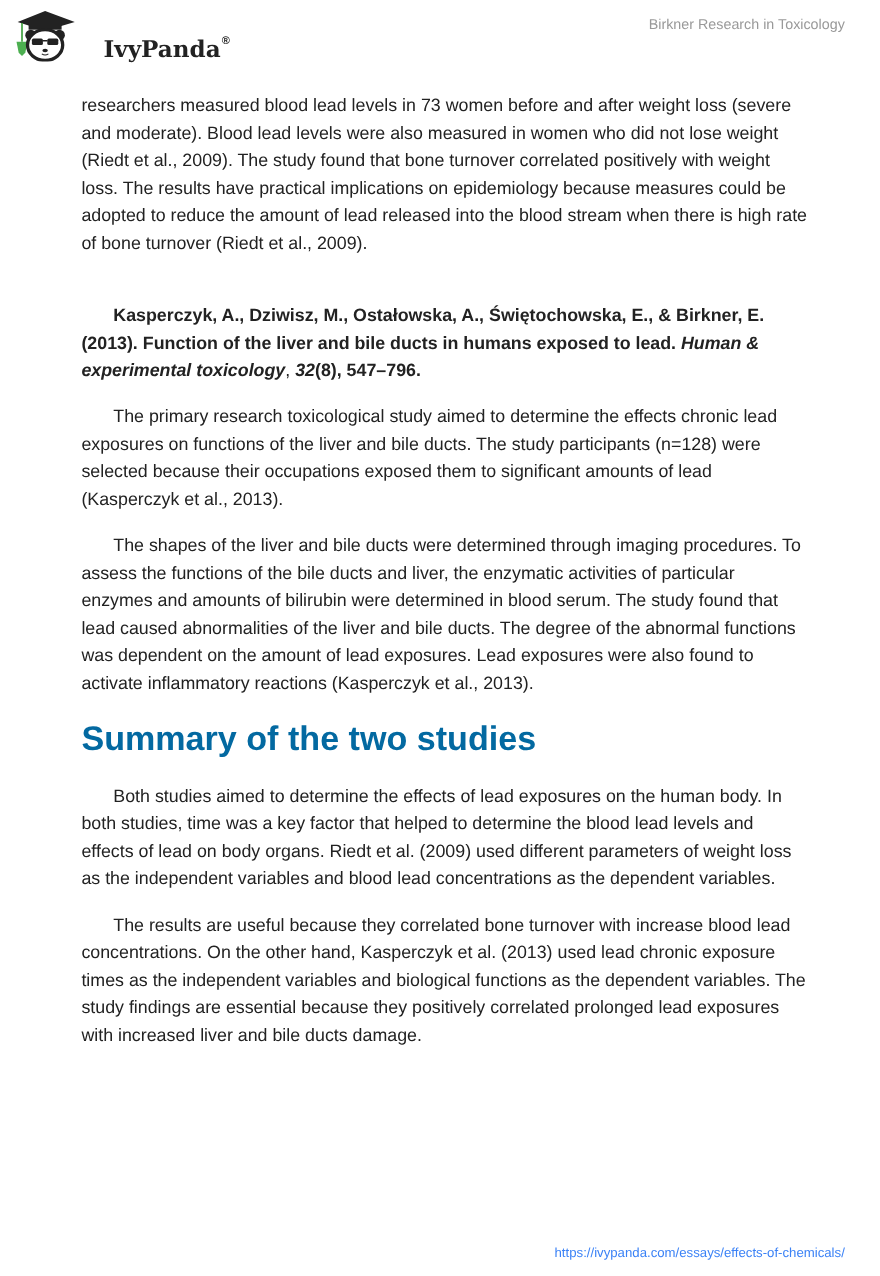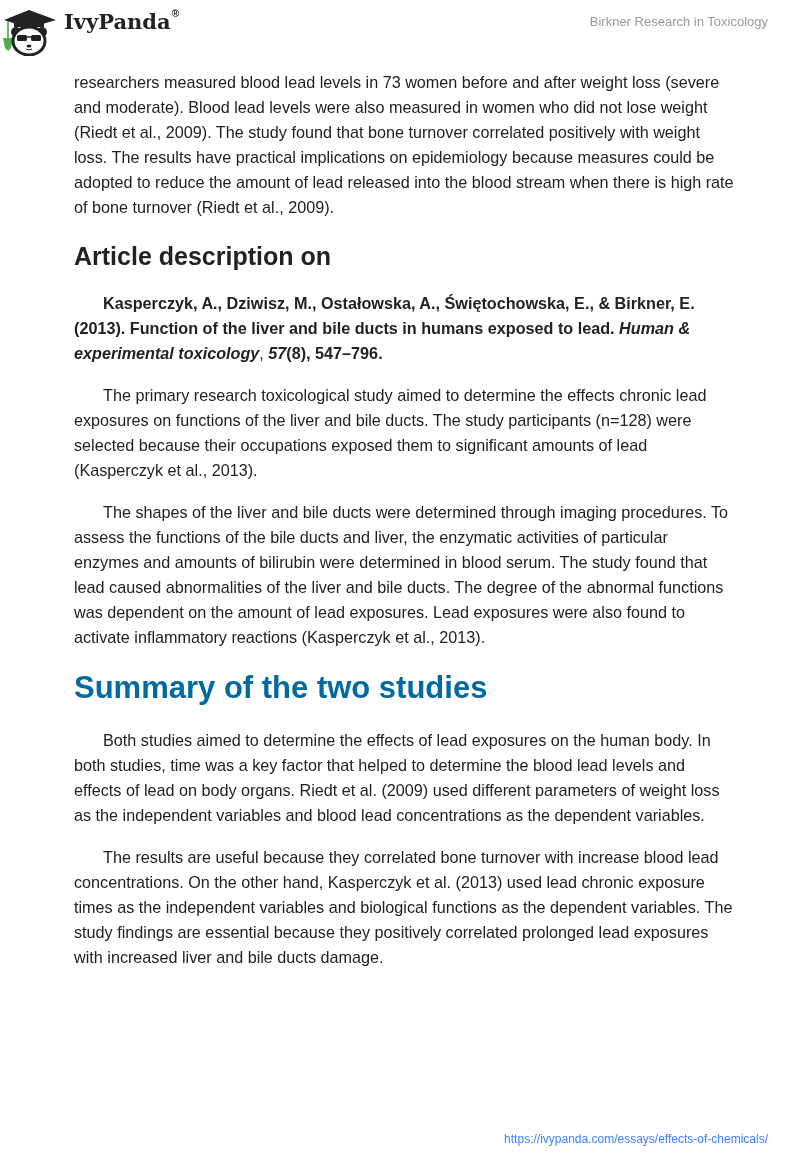--- a/index.html
+++ b/index.html
@@ -16,24 +16,25 @@
       color: #222222;
     }
     .header {
       position: absolute;
       left: 0; top: 0;
       width: 800px;
       height: 60px;
     }
     .logo {
       position: absolute;
-      left: 0;
+      left: 12px;
       top: 8px;
       display: flex;
-      align-items: flex-start;
+      align-items: flex-end;
+      gap: 18px;
     }
     .logo svg { display: block; }
     .logo-text {
       font-family: "DejaVu Serif", "Liberation Serif", serif;
       font-weight: bold;
       font-size: 21px;
       color: #222222;
       margin-left: 6px;
       letter-spacing: 0px;
       position: relative;
@@ -51,21 +52,21 @@
     .doc-title {
       position: absolute;
       right: 32px;
       top: 14px;
       font-size: 13px;
       color: #999999;
     }
     .content {
       position: absolute;
       left: 74px;
-      top: 70px;
+      top: 84px;
       width: 660px;
     }
     p {
       margin: 0;
       font-size: 16.2px;
       line-height: 25px;
       color: #222222;
     }
     p.indent { text-indent: 29px; }
     .gap { height: 17px; }
@@ -119,24 +120,23 @@
     </svg>
     <span class="logo-text"><span>IvyPanda</span><span class="logo-reg">®</span></span>
   </div>
   <div class="doc-title">Birkner Research in Toxicology</div>
 </div>
 
 <div class="content">
   <p>researchers measured blood lead levels in 73 women before and after weight loss (severe and moderate). Blood lead levels were also measured in women who did not lose weight (Riedt et al., 2009). The study found that bone turnover correlated positively with weight loss. The results have practical implications on epidemiology because measures could be adopted to reduce the amount of lead released into the blood stream when there is high rate of bone turnover (Riedt et al., 2009).</p>
 
   <div style="height:21px"></div>
-  <h2 class="h-medium">Article description on</h2>
   <div style="height:20px"></div>
 
-  <p class="indent ref"><span>Kasperczyk, A., Dziwisz, M., Ostałowska, A., Świętochowska, E., &amp; Birkner, E. (2013). Function of the liver and bile ducts in humans exposed to lead. </span><i>Human &amp; experimental toxicology</i><span style="font-weight:normal">, </span><i>57</i><span>(8), 547–796.</span></p>
+  <p class="indent ref"><span>Kasperczyk, A., Dziwisz, M., Ostałowska, A., Świętochowska, E., &amp; Birkner, E. (2013). Function of the liver and bile ducts in humans exposed to lead. </span><i>Human &amp; experimental toxicology</i><span style="font-weight:normal">, </span><i>32</i><span>(8), 547–796.</span></p>
 
   <div class="gap"></div>
   <p class="indent">The primary research toxicological study aimed to determine the effects chronic lead exposures on functions of the liver and bile ducts. The study participants (n=128) were selected because their occupations exposed them to significant amounts of lead (Kasperczyk et al., 2013).</p>
   <div class="gap"></div>
   <p class="indent">The shapes of the liver and bile ducts were determined through imaging procedures. To assess the functions of the bile ducts and liver, the enzymatic activities of particular enzymes and amounts of bilirubin were determined in blood serum. The study found that lead caused abnormalities of the liver and bile ducts. The degree of the abnormal functions was dependent on the amount of lead exposures. Lead exposures were also found to activate inflammatory reactions (Kasperczyk et al., 2013).</p>
 
   <div style="height:20px"></div>
   <h2 class="h-large">Summary of the two studies</h2>
   <div style="height:22px"></div>
 

